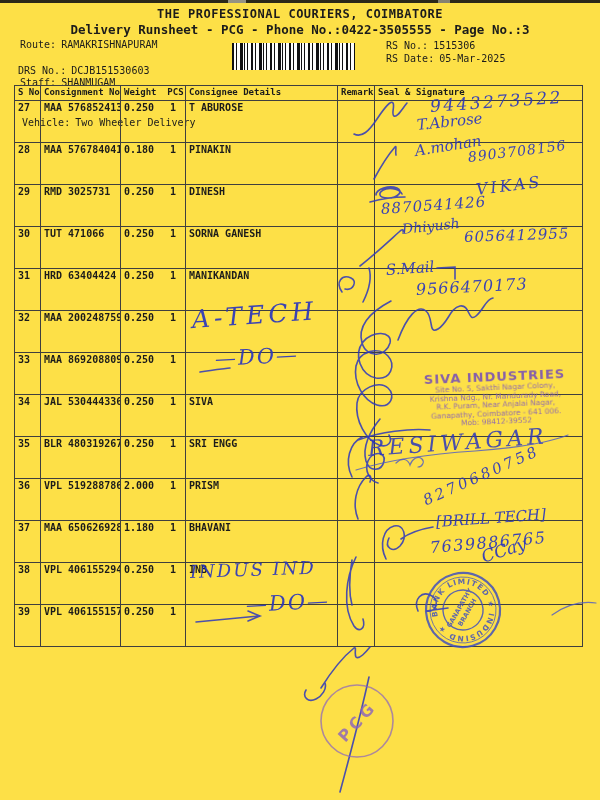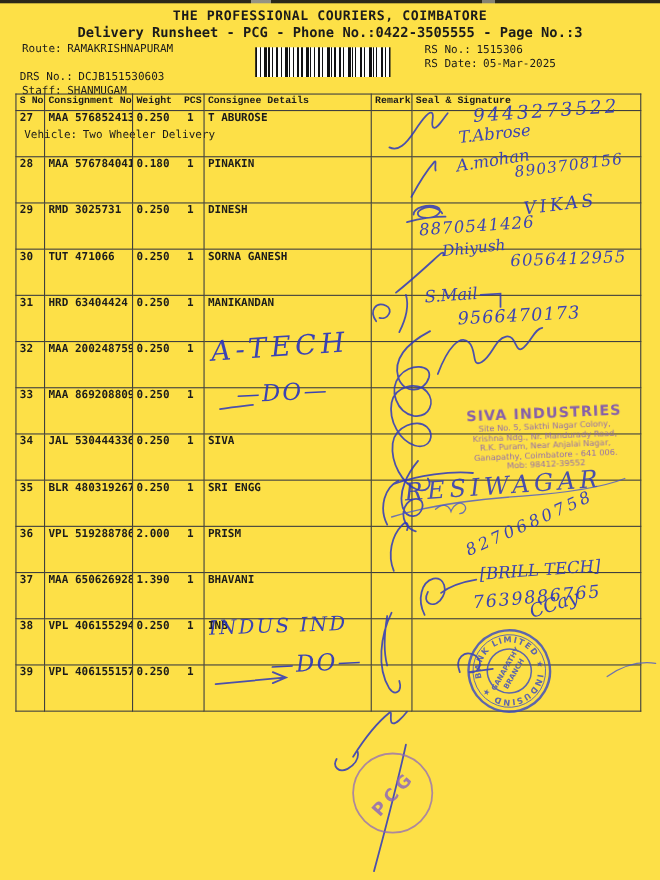--- a/index.html
+++ b/index.html
@@ -19,21 +19,21 @@
   #meta-drs{left:18px;top:65px;text-align:center;}
   #meta-vehicle{left:22px;top:77px;margin-top:40px;}
   #meta-rsno{left:386px;top:40px;}
   #meta-rsdate{left:386px;top:53px;}
   .barcode{position:absolute;left:232px;top:43px;width:123px;height:27px;
         background:repeating-linear-gradient(90deg,#101010 0 2px,#fdfdfb 2px 4px,#101010 4px 5px,#fdfdfb 5px 8px,#101010 8px 11px,#fdfdfb 11px 12px,#101010 12px 13px,#fdfdfb 13px 15px,#101010 15px 16px,#fdfdfb 16px 19px);}
   table.runsheet{position:absolute;left:14px;top:85px;width:568px;border-collapse:collapse;
         table-layout:fixed;font-size:10px;font-weight:bold;}
   table.runsheet th,table.runsheet td{border:1px solid #3f3f3f;padding:1px 3px;
         vertical-align:top;text-align:left;overflow:hidden;white-space:pre;}
-  table.runsheet th{height:12px;font-size:9px;font-weight:bold;padding-top:1px;font-family:Liberation Mono, monospace;}
+  table.runsheet th{height:12px;font-size:9px;font-weight:bold;padding-top:1px;}
   table.runsheet td{height:39px;}
   th.c-sig{text-align:center;}
   .pcs{margin-left:16px;}
   
   .hw{position:absolute;color:#2b36bd;font-family:"DejaVu Serif",serif;font-style:italic;
       white-space:nowrap;transform-origin:left center;opacity:.92;}
   #hw-r27-phone{left:430px;top:96px;font-size:17px;letter-spacing:2.5px;transform:rotate(-4deg);}
   #hw-r27-name{left:417px;top:116px;font-size:15px;transform:rotate(-6deg);}
   #hw-r28-name{left:415px;top:142px;font-size:15px;transform:rotate(-9deg);}
   #hw-r28-phone{left:468px;top:149px;font-size:14px;letter-spacing:1px;transform:rotate(-7deg);}
@@ -176,21 +176,21 @@
           <td>36</td>
           <td>VPL 519288786</td>
           <td><span>2.000</span><span class="pcs">1</span></td>
           <td>PRISM</td>
           <td></td>
           <td></td>
         </tr>
         <tr>
           <td>37</td>
           <td>MAA 650626928</td>
-          <td><span>1.390</span><span class="pcs">1</span></td>
+          <td><span>1.180</span><span class="pcs">1</span></td>
           <td>BHAVANI</td>
           <td></td>
           <td></td>
         </tr>
         <tr>
           <td>38</td>
           <td>VPL 406155294</td>
           <td><span>0.250</span><span class="pcs">1</span></td>
           <td>INB</td>
           <td></td>

